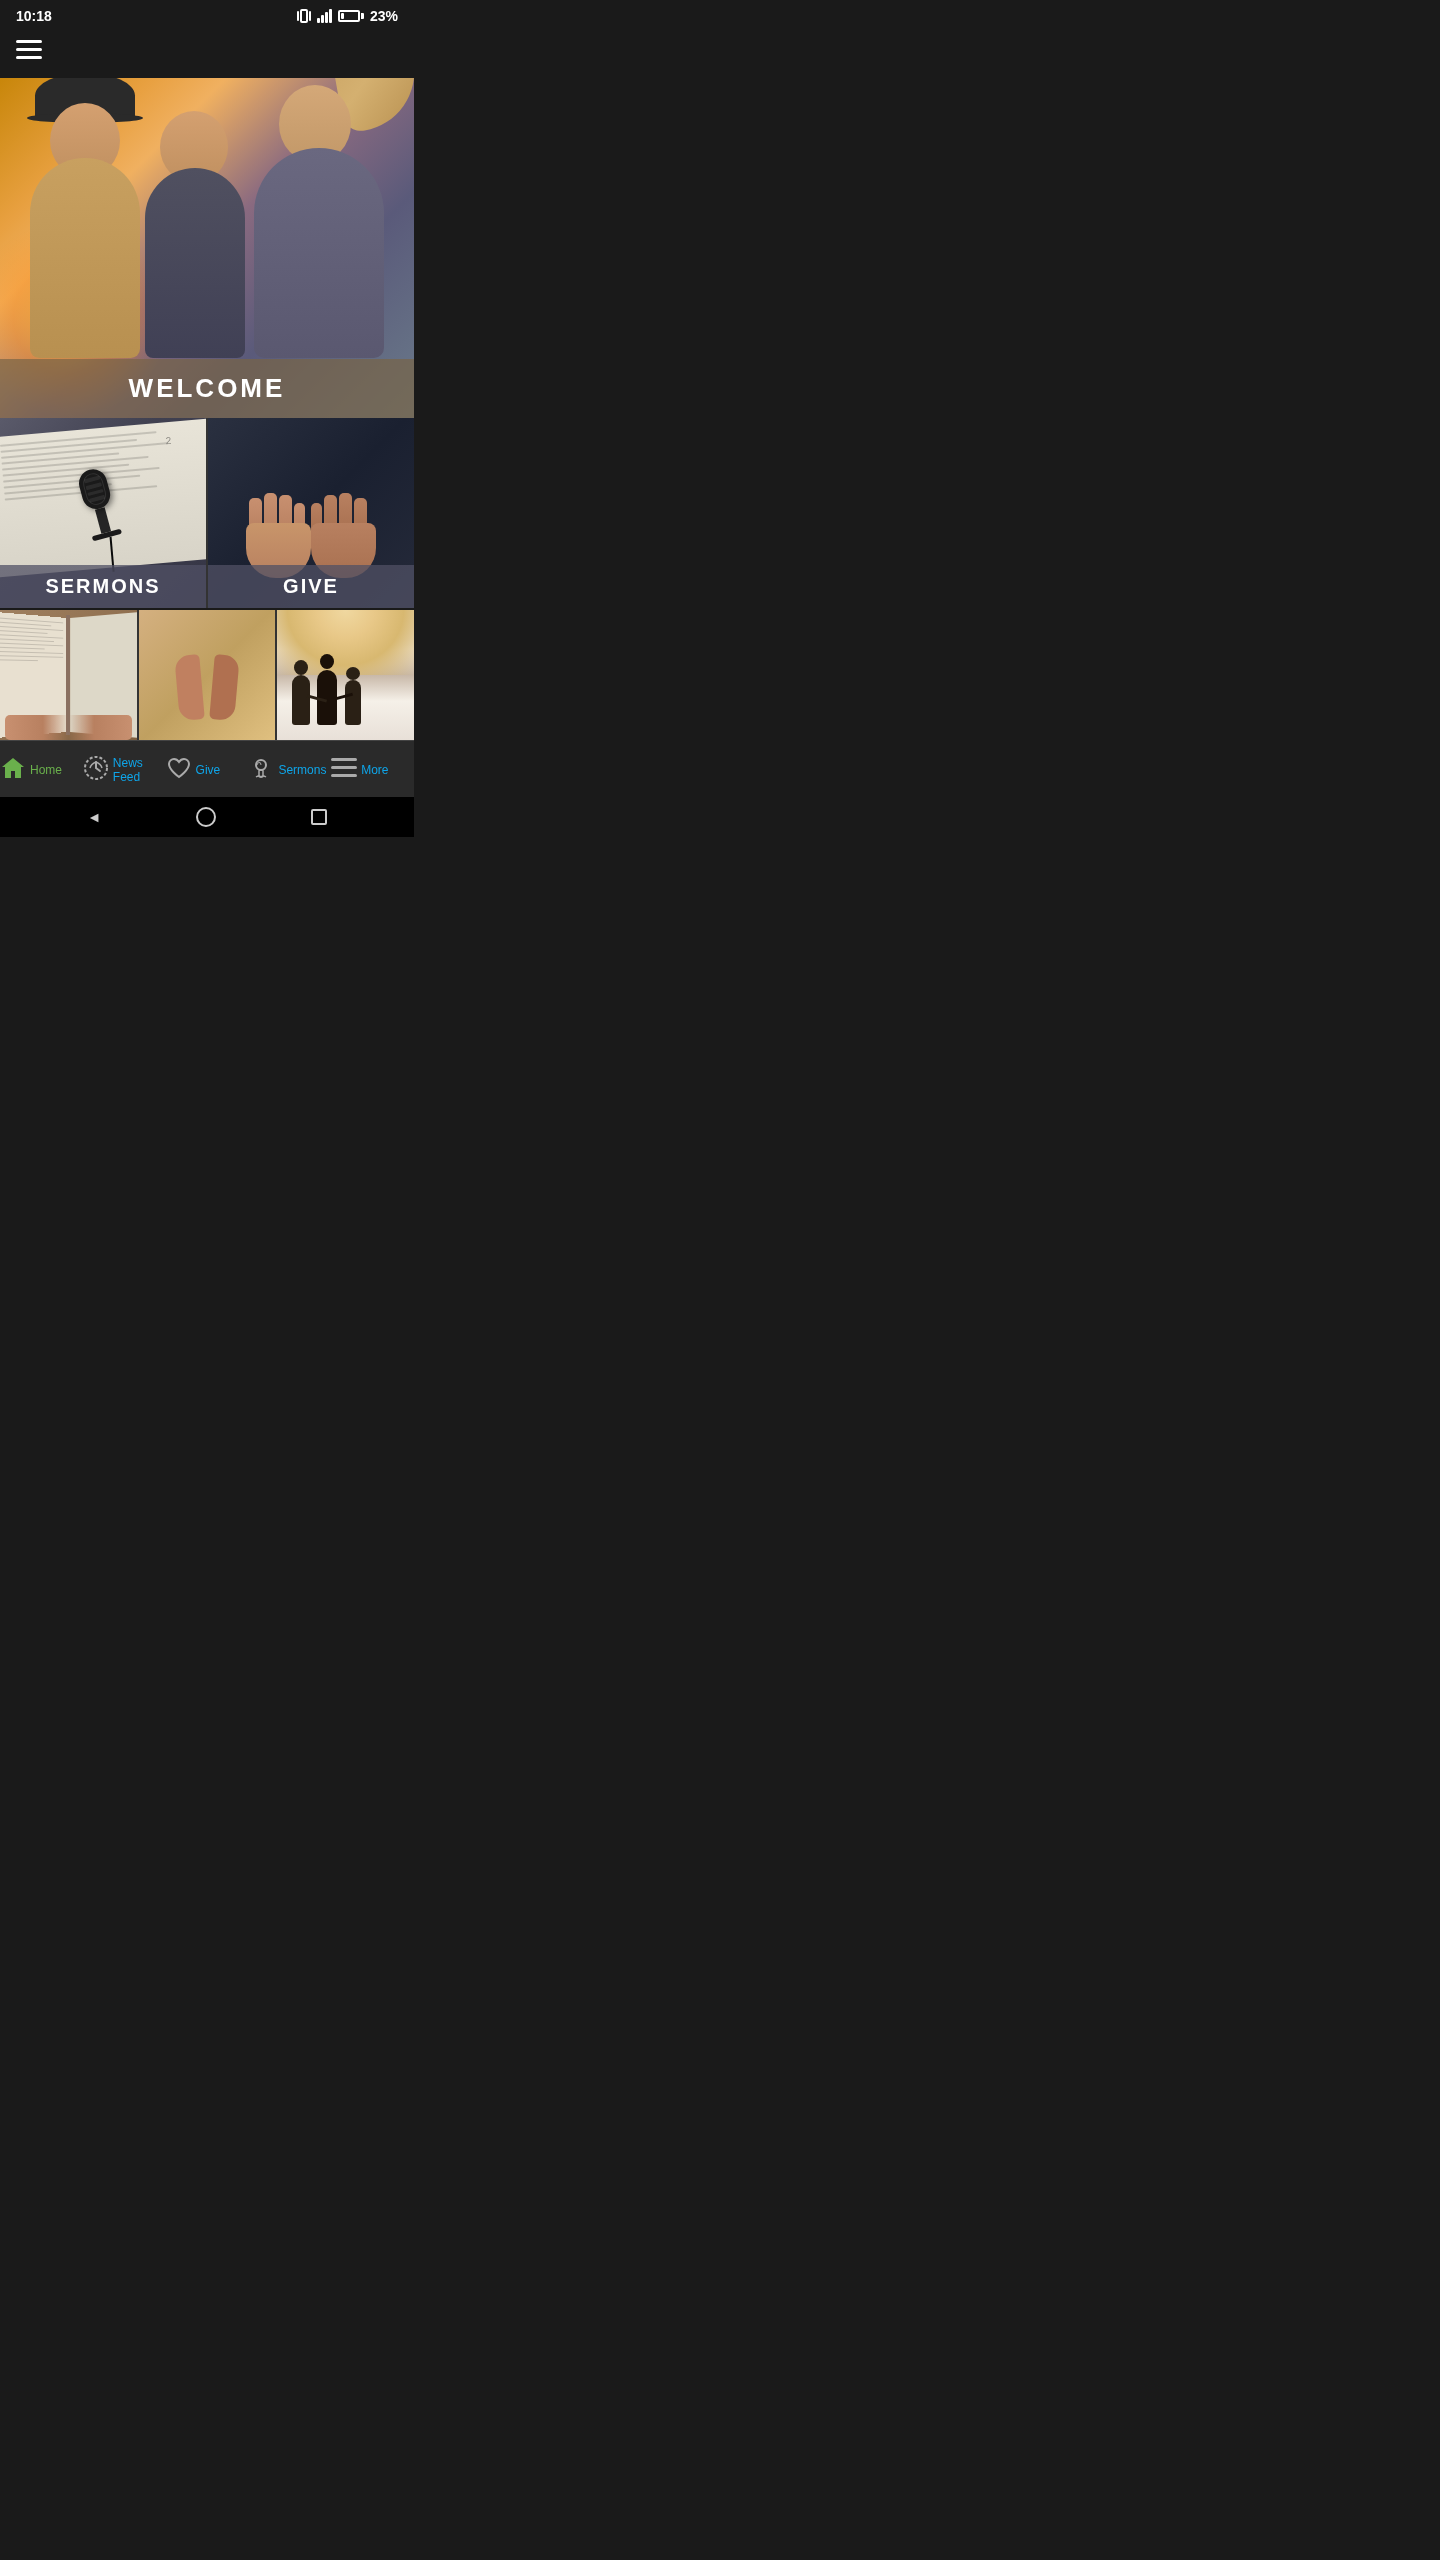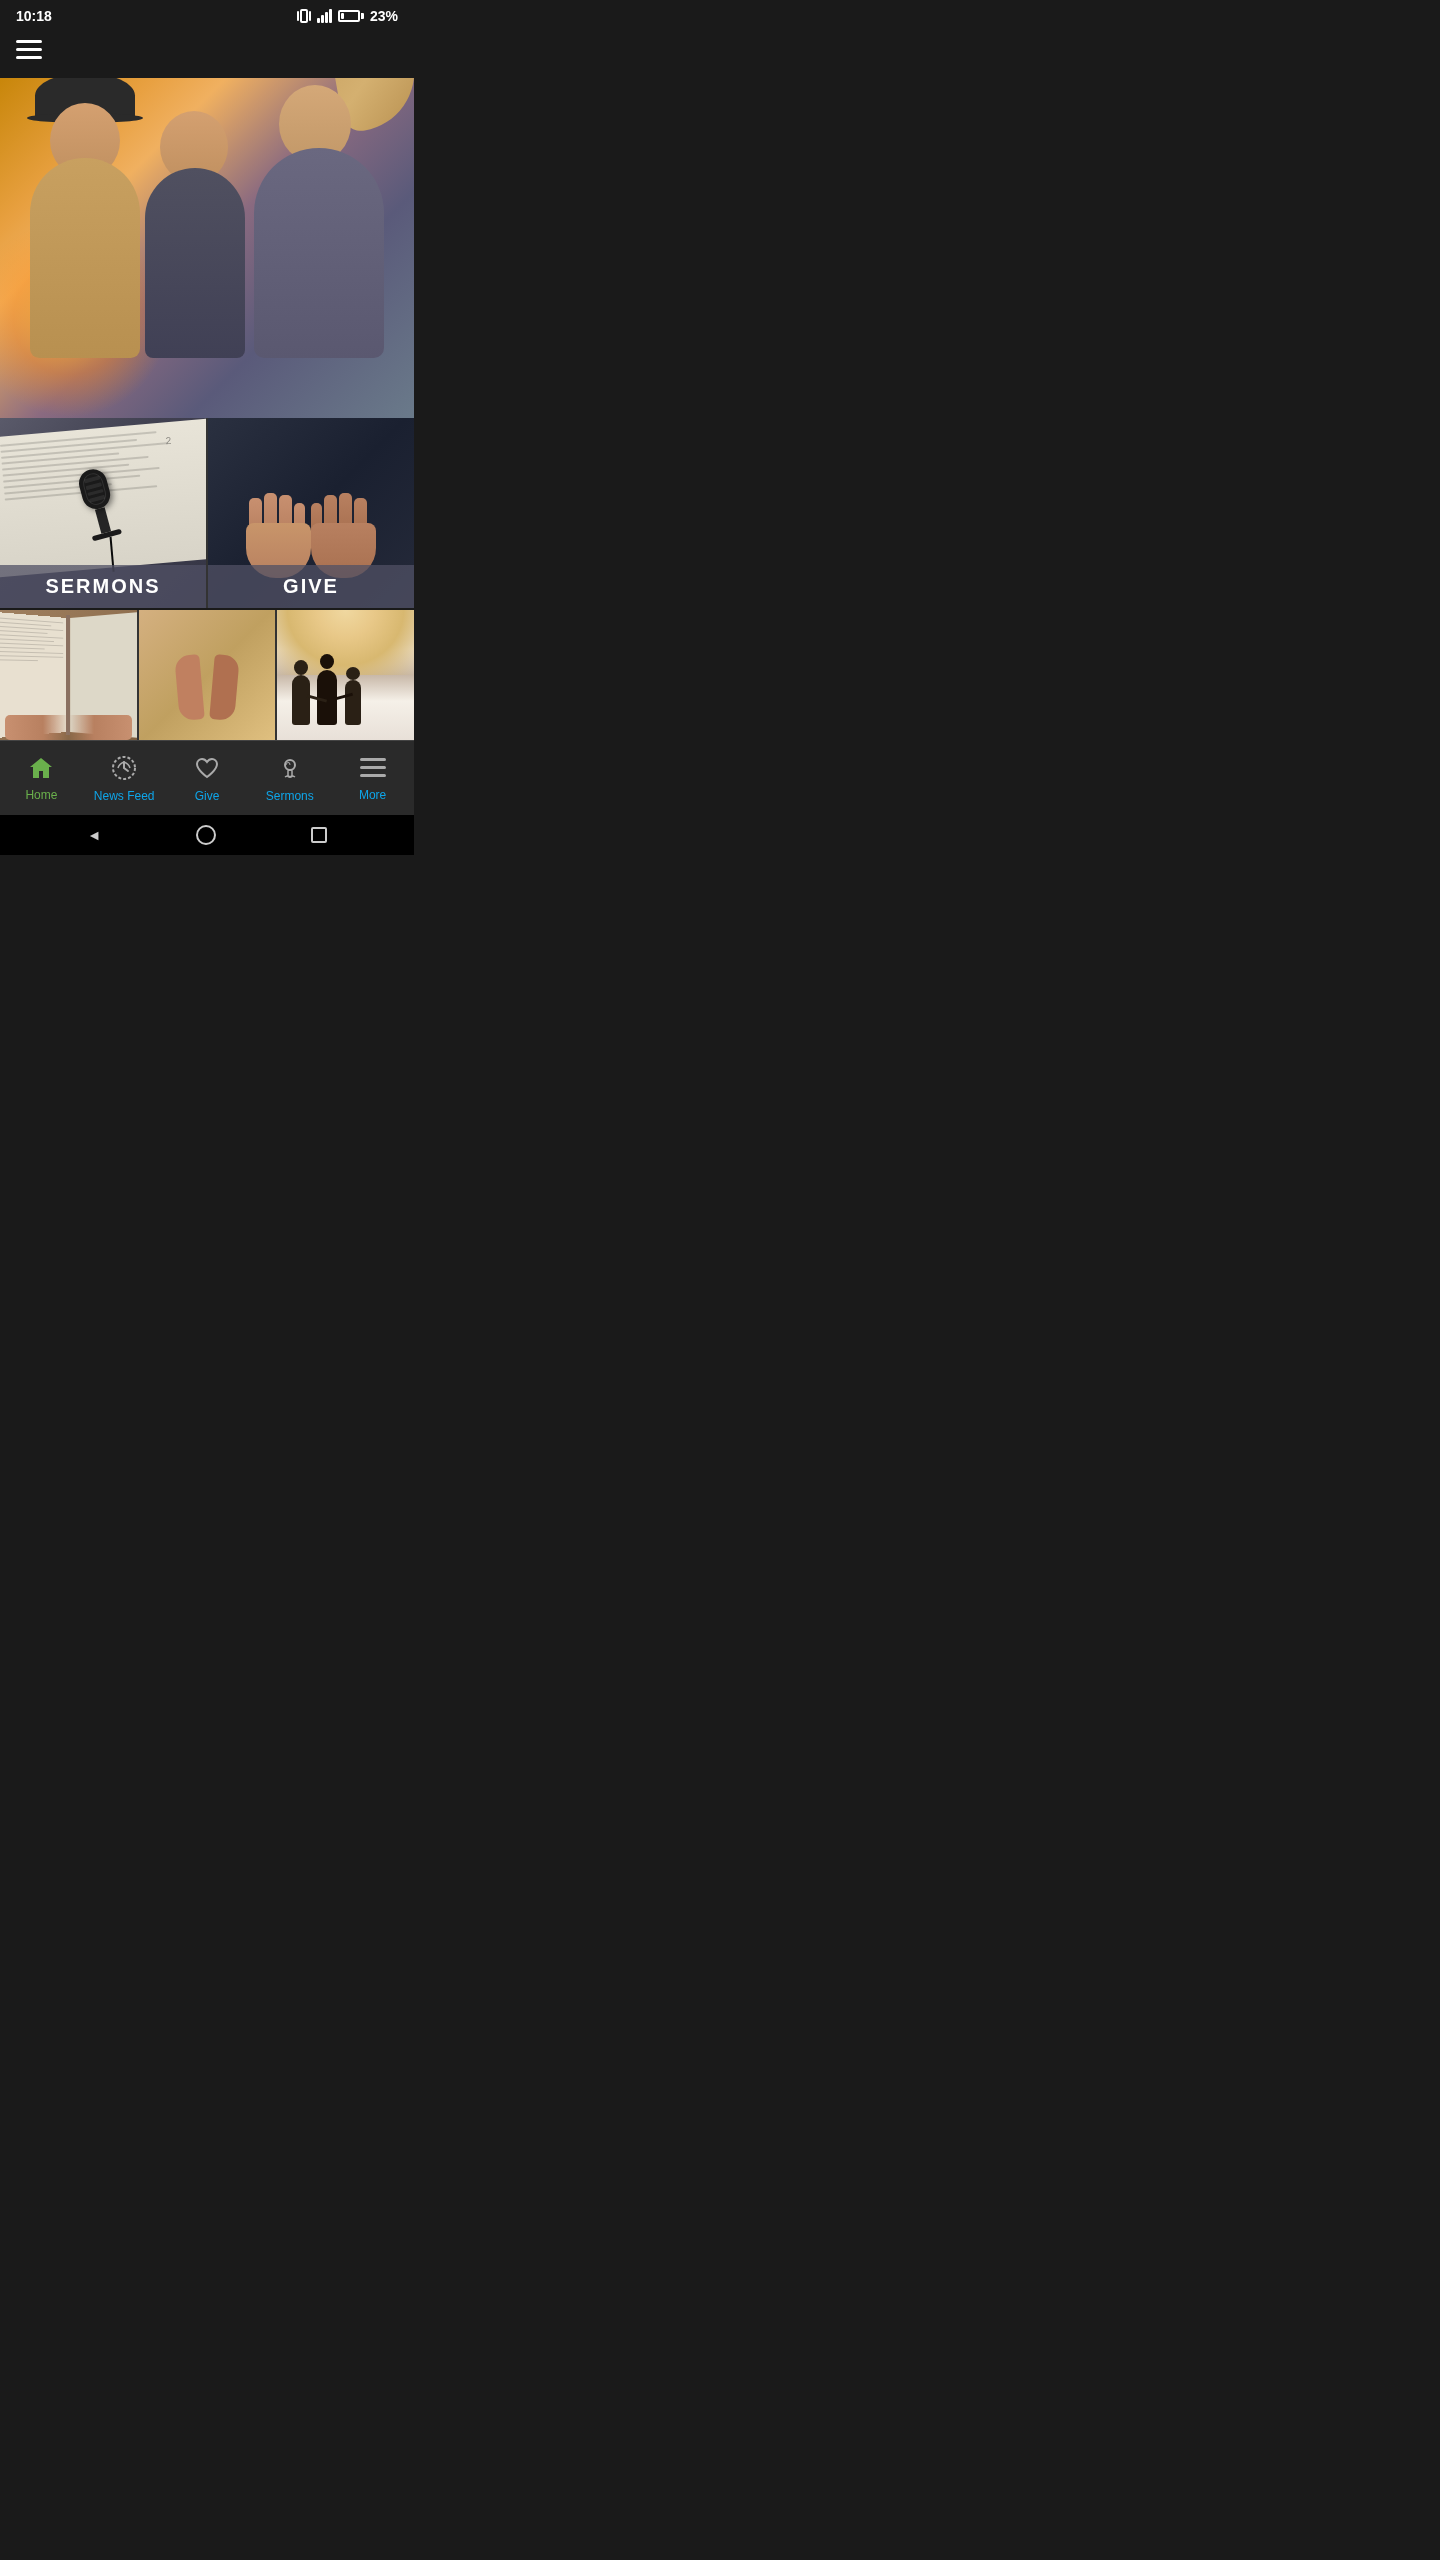--- a/index.html
+++ b/index.html
@@ -695,21 +695,21 @@
       display: flex;
       align-items: center;
       padding: 10px 0 8px;
       border-top: 1px solid #444;
       position: relative;
     }
 
     .nav-item {
       flex: 1;
       display: flex;
-      flex-direction: column;
+      flex-direction: row;
       align-items: center;
       gap: 4px;
       cursor: pointer;
       padding: 4px 0;
     }
 
     .nav-icon {
       font-size: 24px;
       line-height: 1;
     }
@@ -885,20 +885,23 @@
         <div class="person2-body"></div>
       </div>
 
       <div class="person3">
         <div class="person3-hair"></div>
         <div class="person3-head"></div>
         <div class="person3-body"></div>
       </div>
     </div>
 
+    <div class="welcome-overlay">
+      <span class="welcome-text">WELCOME</span>
+    </div>
   </div>
 </div>
 
 <div class="grid-section">
 
   <div class="grid-item">
     <div class="sermons-bg">
 
       <div class="bible-pages">
         <div class="bible-text-lines">

